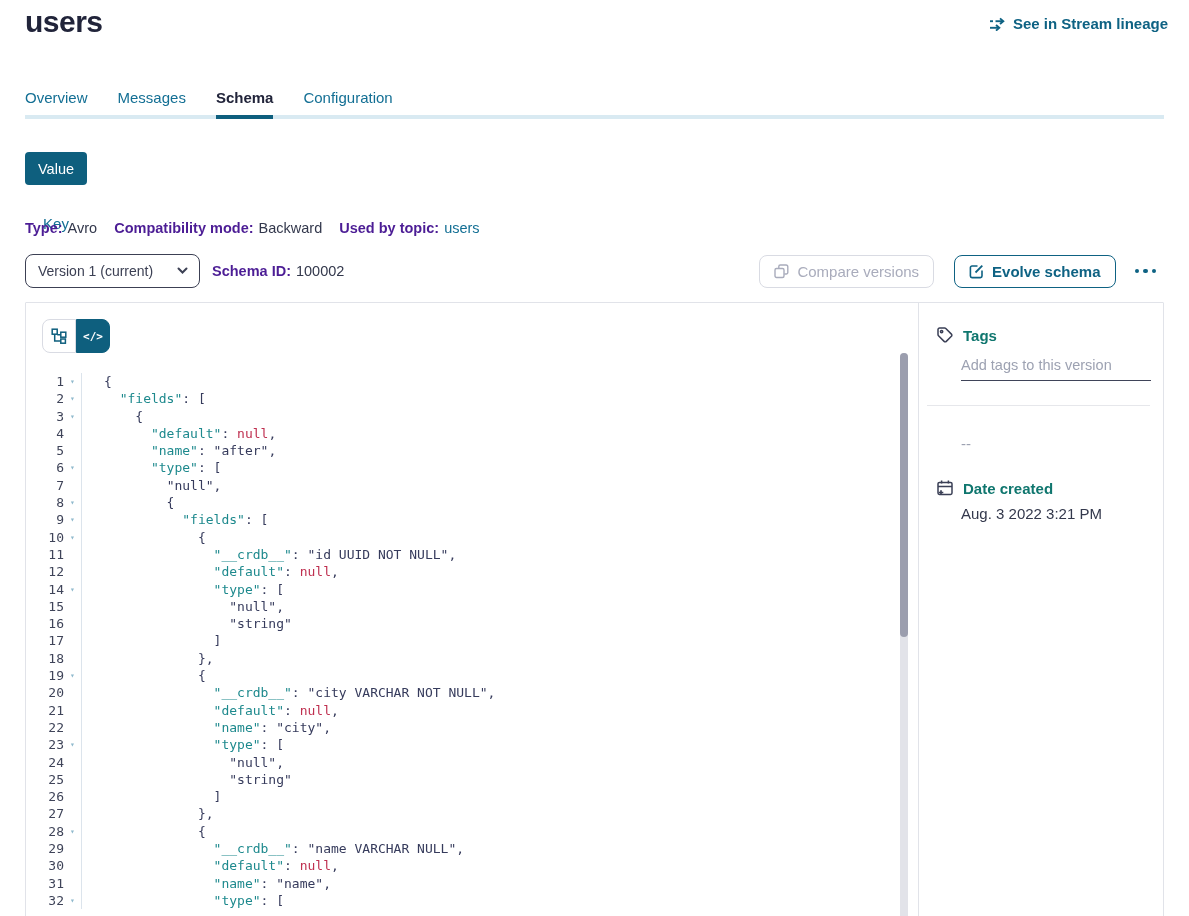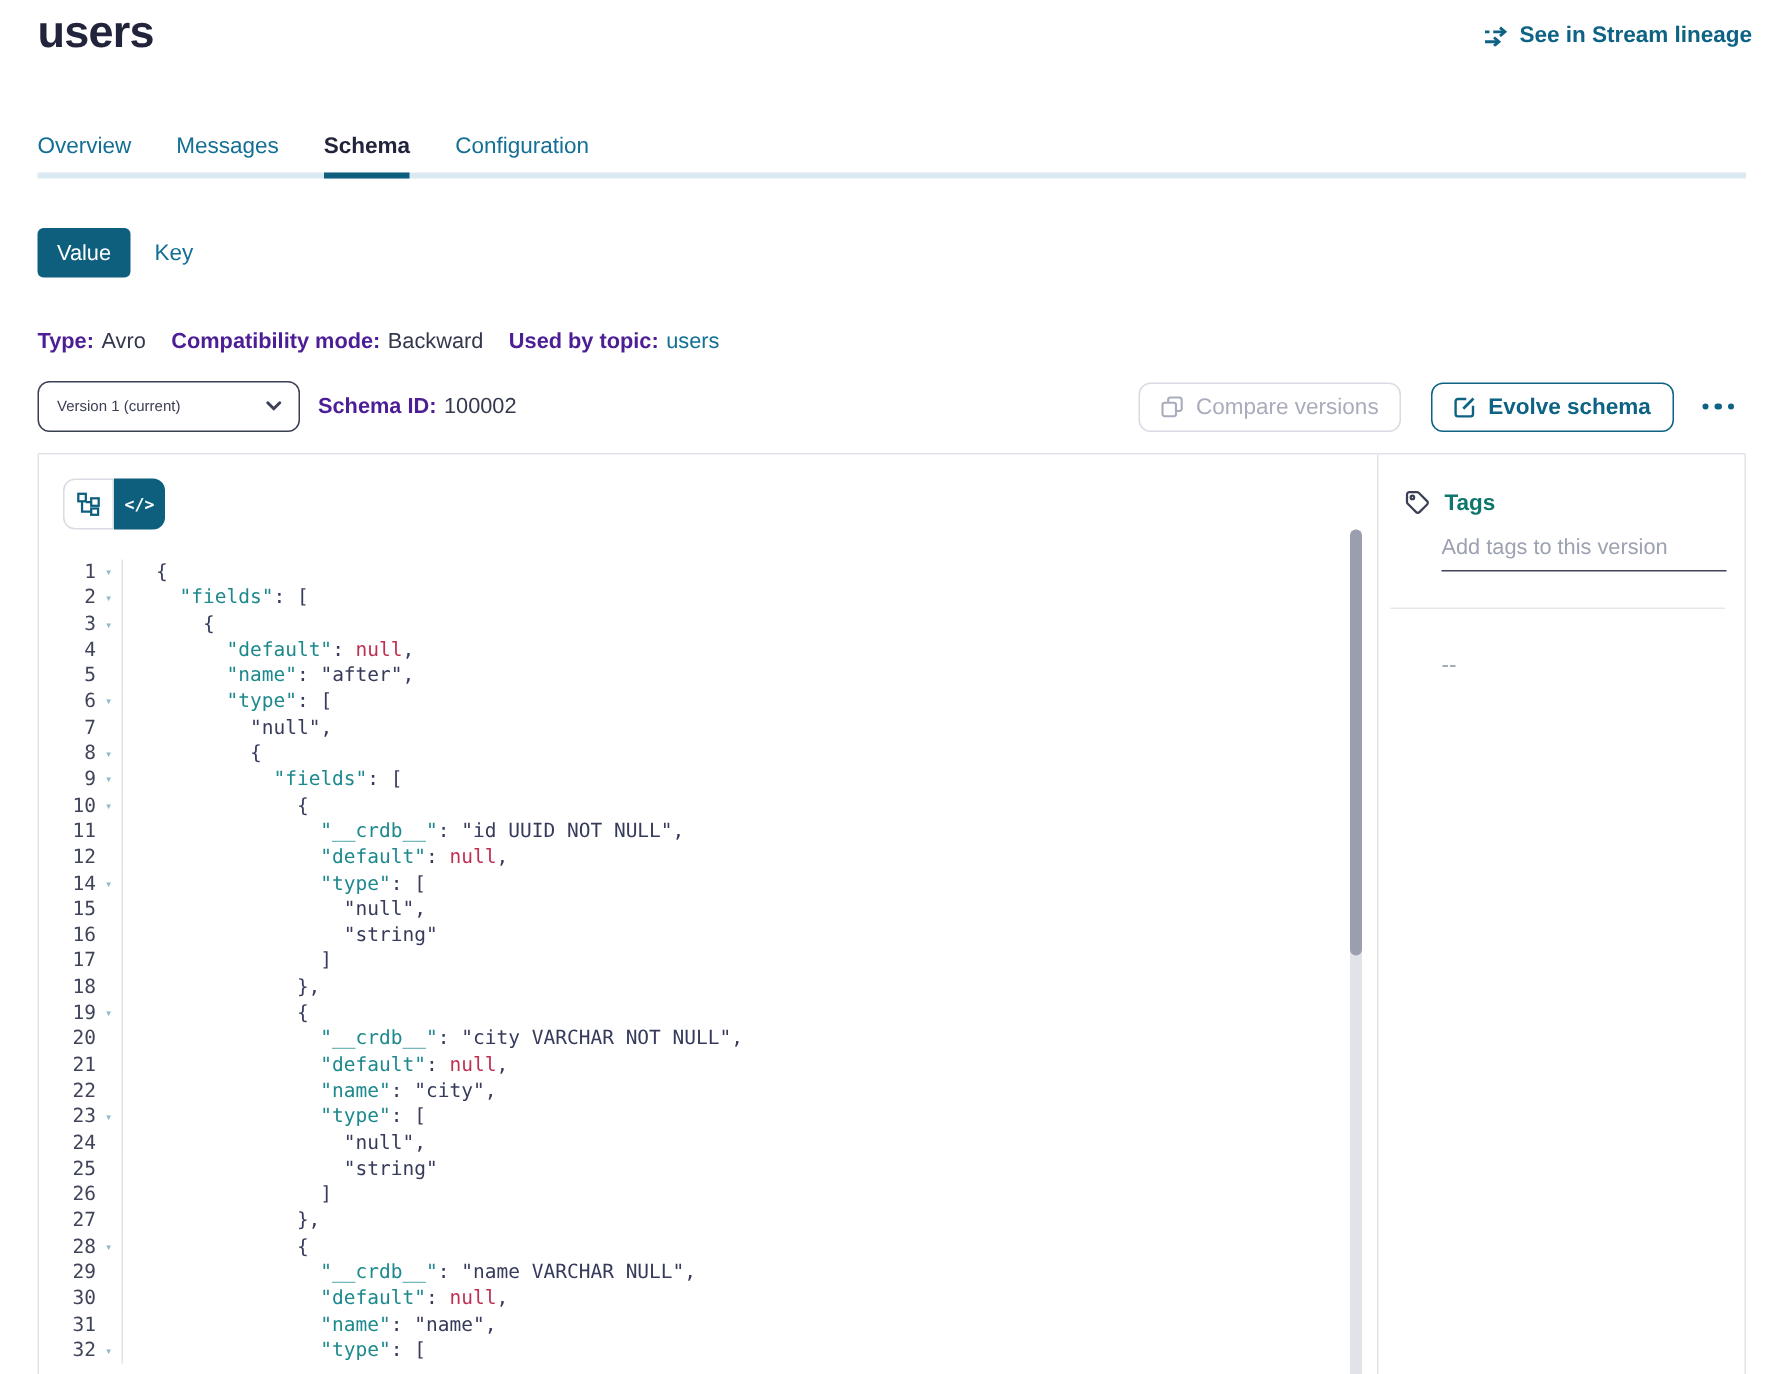--- a/index.html
+++ b/index.html
@@ -29,40 +29,40 @@
   }
   .tab {
     position:relative; z-index:1; padding-bottom:13px;
     font-size:15px; font-weight:500; color:#136F94; cursor:pointer;
   }
   .tab.active {
     color:#21243a; font-weight:600;
     box-shadow: inset 0 -4px 0 #0E5F7E;
   }
   
-  .seg-row { position:absolute; left:25px; top:152px; display:flex; align-items:center; gap:16px; }
+  .seg-row { position:absolute; left:25px; top:152px; display:flex; align-items:center; gap:30px;flex-direction:column; }
   .seg-value {
     min-width:56px; height:33px; padding:0 13px;
     background:#0E5F7E; color:#fff; border:none; border-radius:4px;
     font-size:14.5px; font-family:inherit; cursor:pointer;
   }
   .seg-key { color:#136F94; font-size:15px; cursor:pointer; }
   
   .meta-row { position:absolute; left:25px; top:220px; display:flex; gap:17px; font-size:14.5px; }
   .meta-item { display:flex; gap:5px; }
   .meta-label { font-weight:700; color:#4c1d95; }
   .meta-value { color:#33384C; }
   .meta-link { color:#136F94; cursor:pointer; }
   
   .version-row { position:absolute; left:25px; right:25px; top:254px; height:34px; display:flex; align-items:center; }
   .select-wrap { position:relative; width:175px; height:34px; }
   .select-wrap select {
     width:100%; height:100%; appearance:none; -webkit-appearance:none;
     border:1px solid #3C4054; border-radius:8px; background:#fff;
-    padding:0 32px 0 12px; font-size:10px; color:#3C4054; font-family:inherit; cursor:pointer;
+    padding:0 32px 0 12px; font-size:14px; color:#3C4054; font-family:inherit; cursor:pointer;
   }
   .select-wrap .chev { position:absolute; right:11px; top:10px; pointer-events:none; }
   .schema-id { margin-left:12px; font-size:14.5px; display:flex; gap:5px; }
   .vr-right { margin-left:auto; display:flex; align-items:center; }
   .btn {
     height:33px; display:flex; align-items:center; gap:8px;
     border-radius:8px; font-size:15px; font-family:inherit;
     padding:0 14px; background:#fff; cursor:pointer;
   }
   .btn-compare { border:1px solid #D9DBE3; color:#A9ACBC; cursor:default; }
@@ -401,15 +401,30 @@
       </div>
       <div class="side-divider"></div>
     </div>
 
     <div class="sec-doc">
       <div class="side-body">
         <div class="muted-value">--</div>
       </div>
     </div>
 
+    <div class="sec-date">
+      <div class="side-head">
+        <span>
+          <svg width="18" height="18" viewBox="0 0 18 18" fill="none" stroke="#3A3F55" stroke-width="1.5">
+            <rect x="2" y="3.4" width="14" height="12" rx="1.4"></rect>
+            <path d="M5.6 1.4 V4.6 M12.4 1.4 V4.6 M2 7.4 H16"></path>
+            <path d="M5 11.2 V15.8 M2.7 13.5 H7.3" stroke-width="1.7"></path>
+          </svg>
+        </span>
+        <span class="side-title">Date created</span>
+      </div>
+      <div class="side-body">
+        <div class="date-value">Aug. 3 2022 3:21 PM</div>
+      </div>
+    </div>
 
   </div>
 </div>
 
 </body></html>

